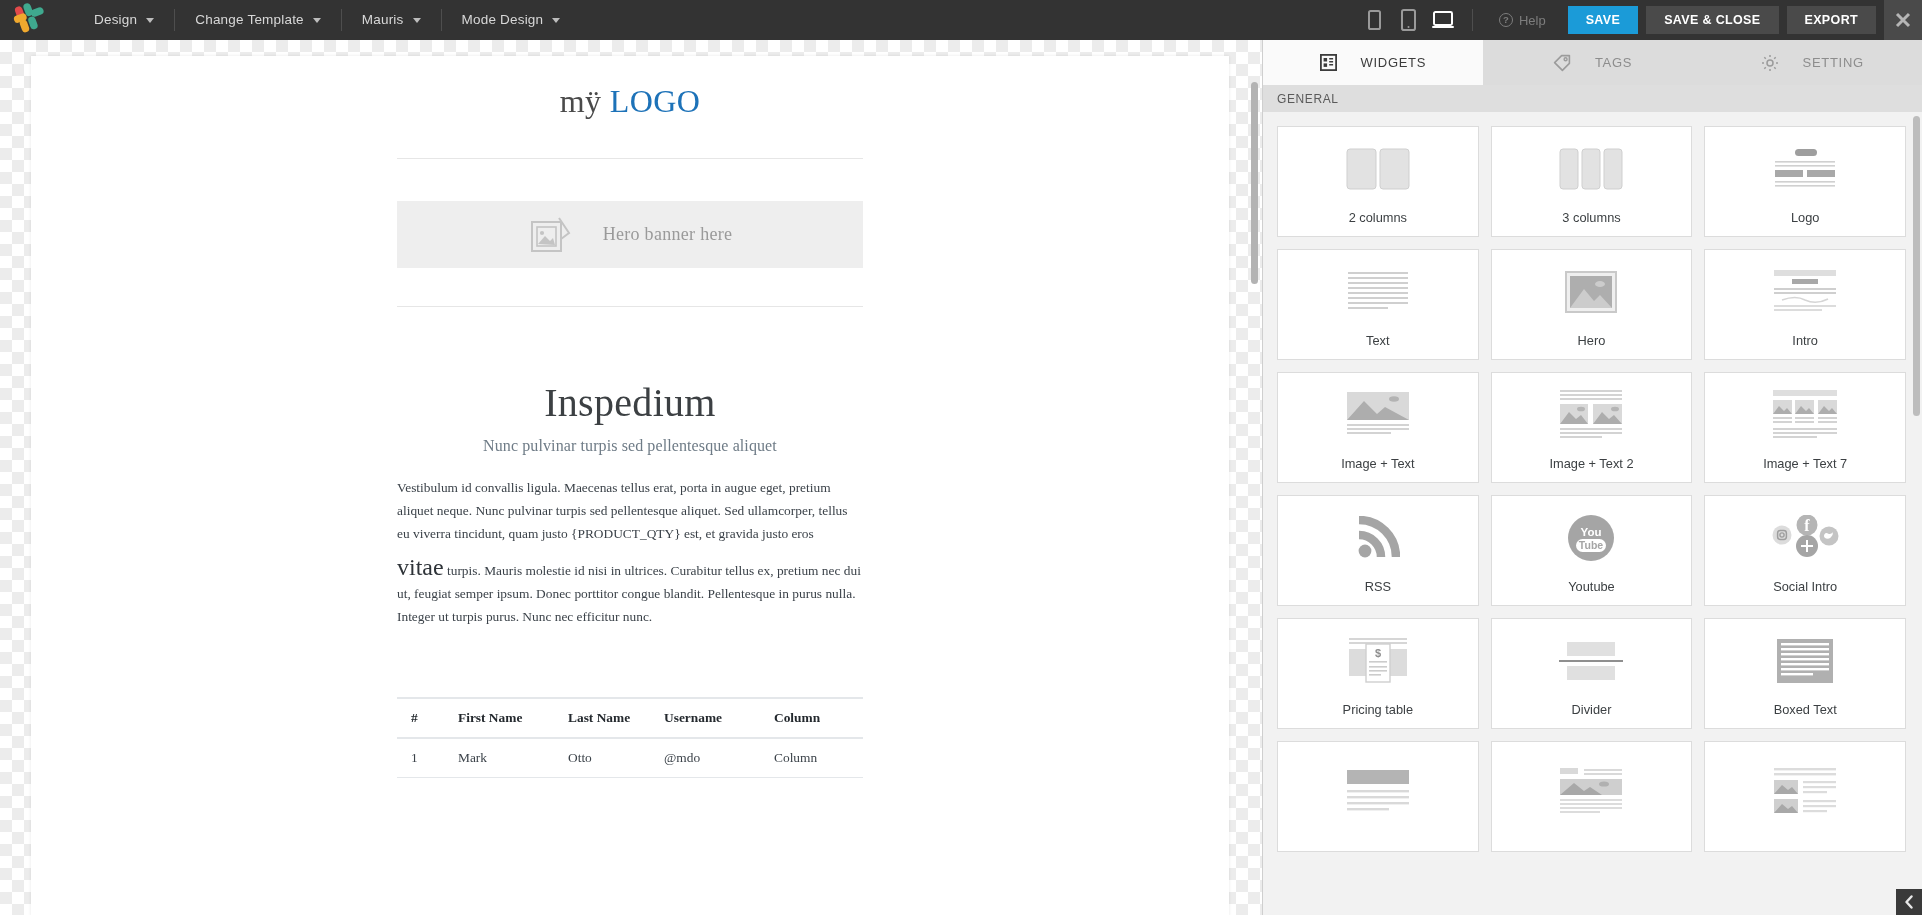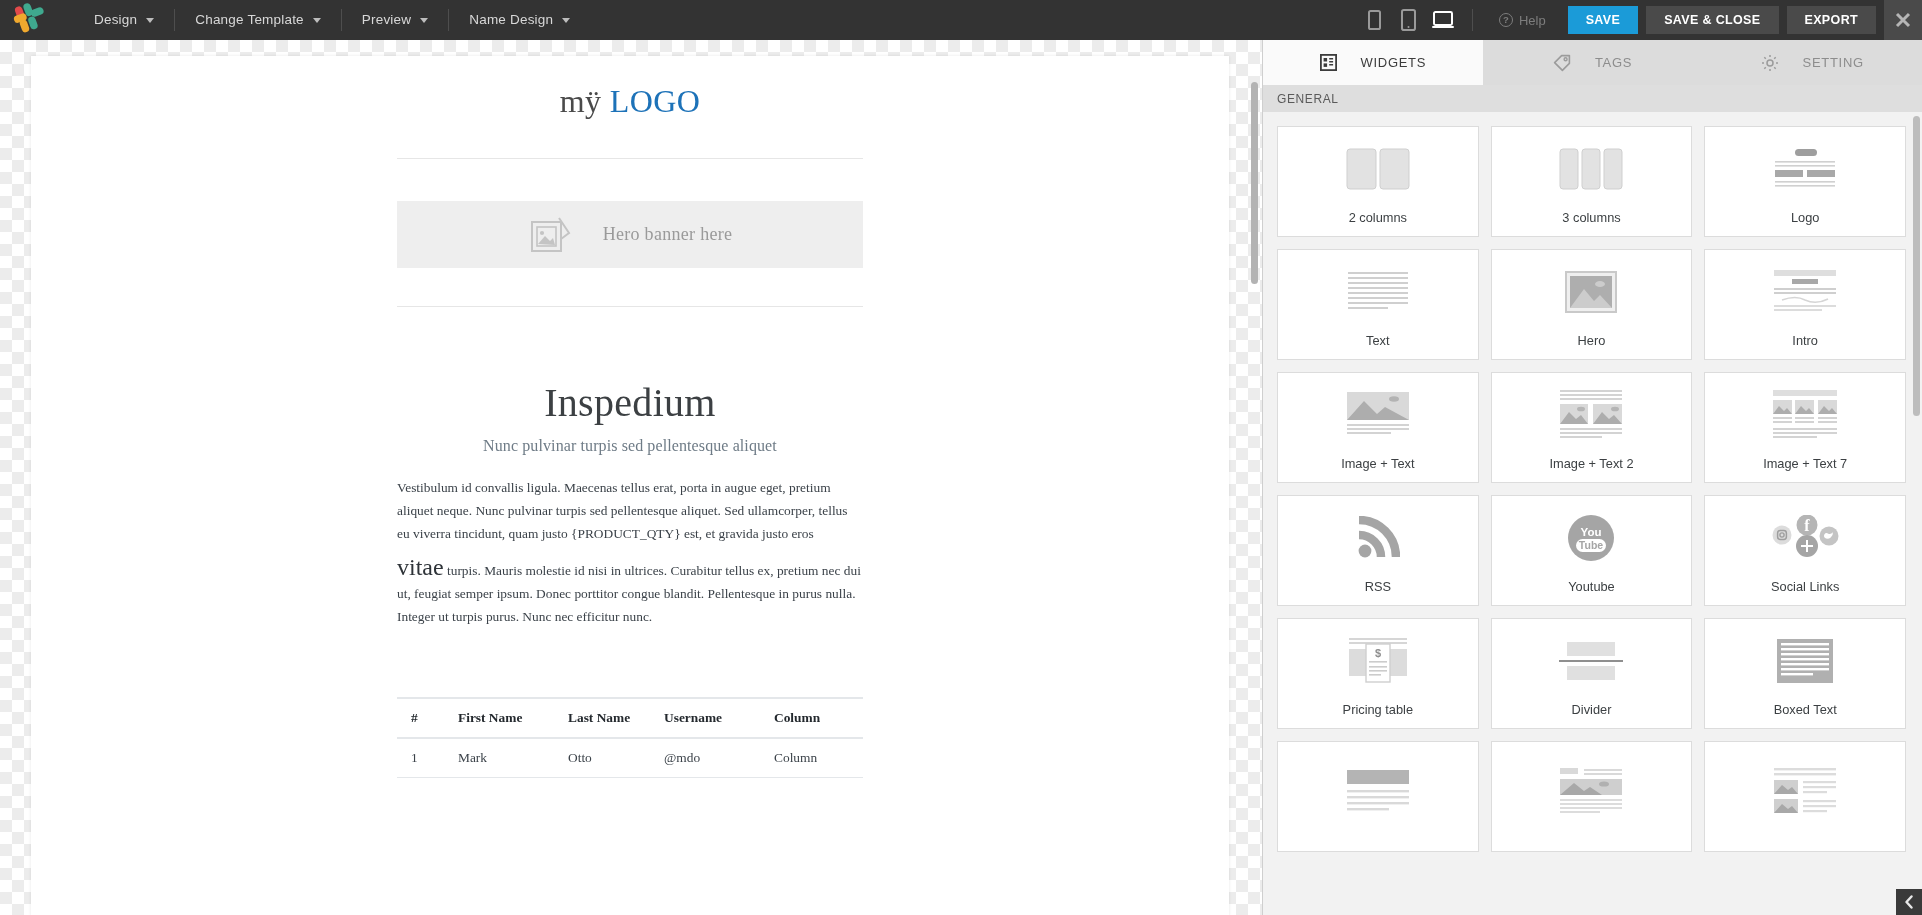--- a/index.html
+++ b/index.html
@@ -229,26 +229,26 @@
       <span>Design</span>
       <span class="caret"></span>
     </div>
     <div class="msep"></div>
     <div class="menu-item">
       <span>Change Template</span>
       <span class="caret"></span>
     </div>
     <div class="msep"></div>
     <div class="menu-item">
-      <span>Preview</span>
+      <span>Mauris</span>
       <span class="caret"></span>
     </div>
     <div class="msep"></div>
     <div class="menu-item">
-      <span>Name Design</span>
+      <span>Mode Design</span>
       <span class="caret"></span>
     </div>
   </div>
 
   <div class="toolbar-right">
 
     <div class="devbtn">
       <svg width="13" height="20" viewBox="0 0 13 20">
         <rect x="1" y="1" width="11" height="18" rx="1.6" fill="none" stroke="#9a9a9a" stroke-width="2"></rect>
       </svg>
@@ -571,21 +571,21 @@
             <rect x="8.6" y="15.6" width="8.8" height="8.8" rx="2.6" fill="none" stroke="#9e9e9e" stroke-width="1.5"></rect>
             <circle cx="13" cy="20" r="2.1" fill="none" stroke="#9e9e9e" stroke-width="1.4"></circle>
             <circle cx="38" cy="10" r="10.5" fill="#b5b5b5"></circle>
             <text x="38" y="16" text-anchor="middle" font-family="'Liberation Serif',serif" font-size="16" font-weight="bold" fill="#ffffff">f</text>
             <circle cx="60" cy="21" r="9.5" fill="#c4c4c4"></circle>
             <path d="M55.5 22.5 q3 2.5 6.2 0 q2.6-2 2.2-5.2 q-2 2.4-4.6 1.4 q-2.4-1.6-4 .8 q-.8 1.6 .2 3z" fill="#ffffff"></path>
             <circle cx="38" cy="31" r="11" fill="#a5a5a5"></circle>
             <path d="M37 25 h2 v5 h5 v2 h-5 v5 h-2 v-5 h-5 v-2 h5 z" fill="#ffffff"></path>
           </svg>
         </div>
-        <div class="wlabel">Social Links</div>
+        <div class="wlabel">Social Intro</div>
       </div>
 
       <div class="wcard">
         <div class="wicon">
           <svg width="62" height="46" viewBox="0 0 62 46">
             <g fill="#d6d6d6">
               <rect x="2" y="0" width="58" height="2"></rect>
               <rect x="2" y="4" width="58" height="2"></rect>
             </g>
             <rect x="2" y="11" width="19" height="27" fill="#dcdcdc"></rect>

